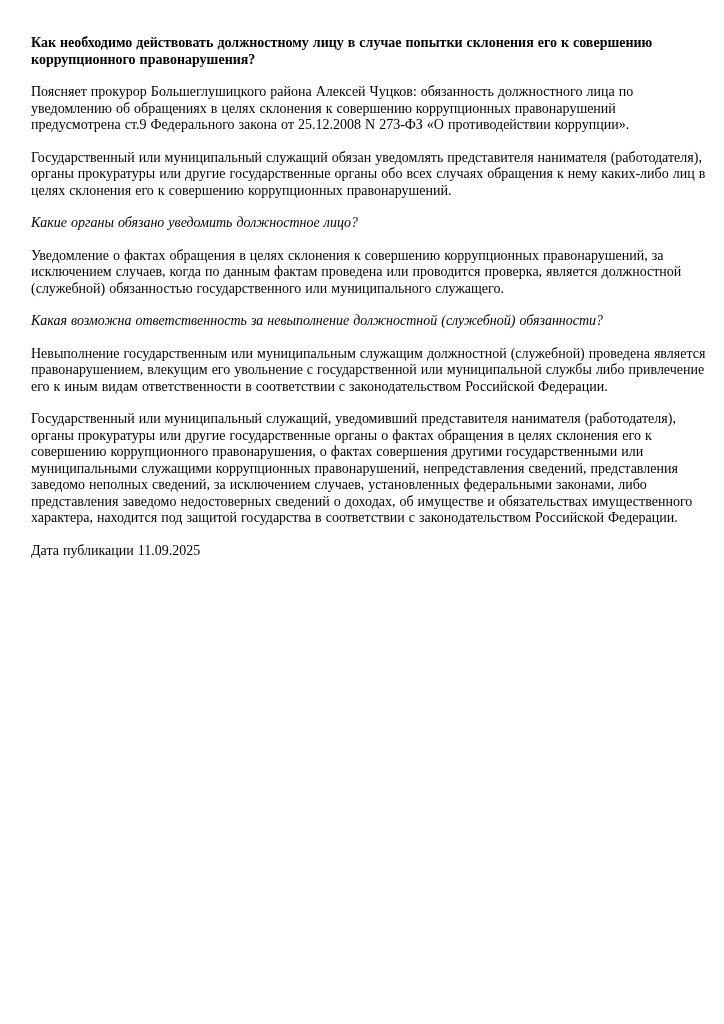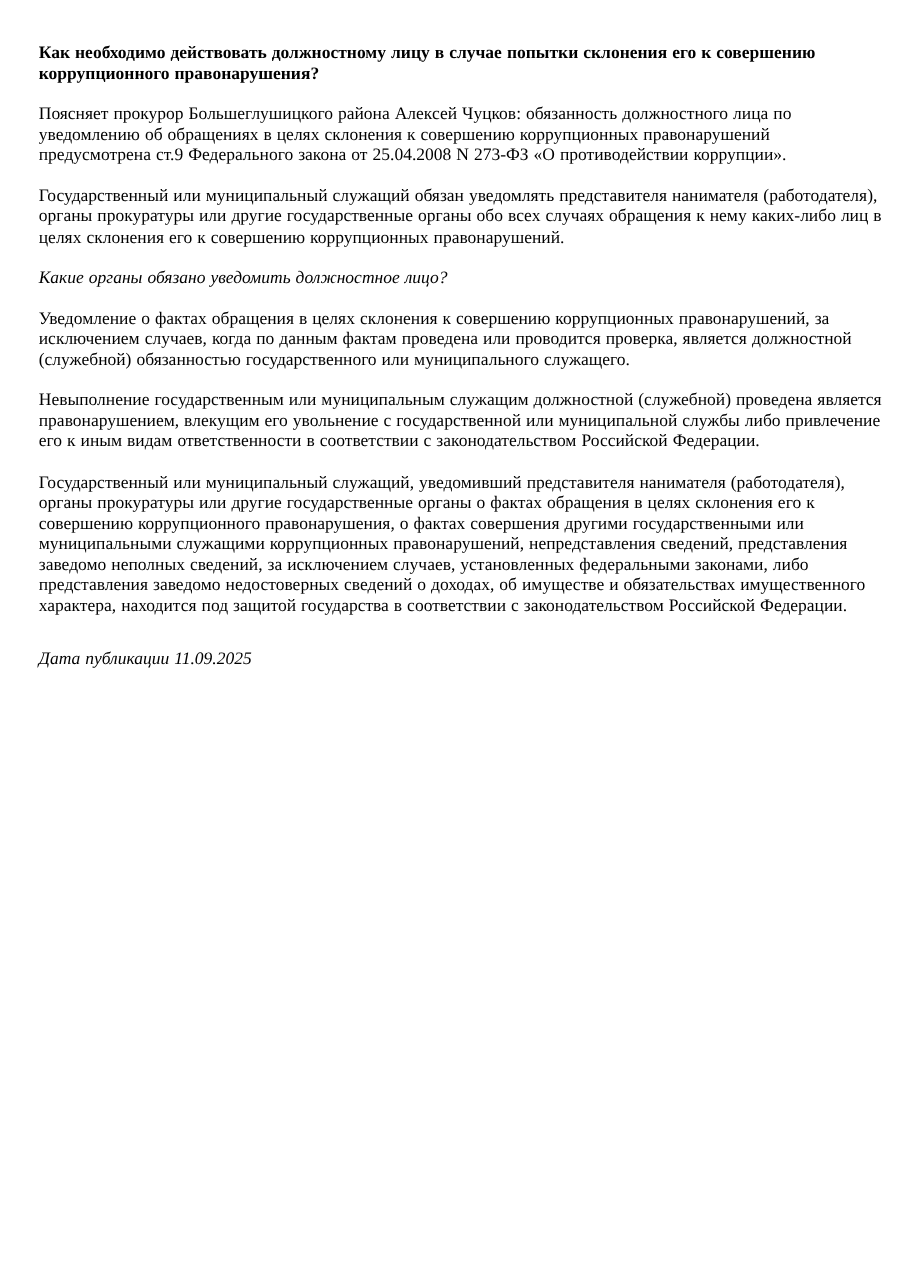--- a/index.html
+++ b/index.html
@@ -28,39 +28,39 @@
     text-align: left;
     word-spacing: 0.5px;
   }
   .title {
     font-weight: bold;
   }
   .question {
     font-style: italic;
   }
   .date-line {
-    margin-top: 26px;
-    font-style: italic;
+    margin-top: 16px;
   }
 </style>
 </head>
 <body>
 
 <div class="page">
 
   <p class="block title">Как необходимо действовать должностному лицу в случае попытки склонения его к совершению коррупционного правонарушения?</p>
 
-  <p class="block">Поясняет прокурор Большеглушицкого района Алексей Чуцков: обязанность должностного лица по уведомлению об обращениях в целях склонения к совершению коррупционных правонарушений предусмотрена ст.9 Федерального закона от 25.04.2008 N 273-ФЗ «О противодействии коррупции».</p>
+  <p class="block">Поясняет прокурор Большеглушицкого района Алексей Чуцков: обязанность должностного лица по уведомлению об обращениях в целях склонения к совершению коррупционных правонарушений предусмотрена ст.9 Федерального закона от 25.12.2008 N 273-ФЗ «О противодействии коррупции».</p>
 
   <p class="block">Государственный или муниципальный служащий обязан уведомлять представителя нанимателя (работодателя), органы прокуратуры или другие государственные органы обо всех случаях обращения к нему каких-либо лиц в целях склонения его к совершению коррупционных правонарушений.</p>
 
   <p class="block question">Какие органы обязано уведомить должностное лицо?</p>
 
   <p class="block">Уведомление о фактах обращения в целях склонения к совершению коррупционных правонарушений, за исключением случаев, когда по данным фактам проведена или проводится проверка, является должностной (служебной) обязанностью государственного или муниципального служащего.</p>
 
+  <p class="block question">Какая возможна ответственность за невыполнение должностной (служебной) обязанности?</p>
 
   <p class="block">Невыполнение государственным или муниципальным служащим должностной (служебной) проведена является правонарушением, влекущим его увольнение с государственной или муниципальной службы либо привлечение его к иным видам ответственности в соответствии с законодательством Российской Федерации.</p>
 
 
   <p class="block">Государственный или муниципальный служащий, уведомивший представителя нанимателя (работодателя), органы прокуратуры или другие государственные органы о фактах обращения в целях склонения его к совершению коррупционного правонарушения, о фактах совершения другими государственными или муниципальными служащими коррупционных правонарушений, непредставления сведений, представления заведомо неполных сведений, за исключением случаев, установленных федеральными законами, либо представления заведомо недостоверных сведений о доходах, об имуществе и обязательствах имущественного характера, находится под защитой государства в соответствии с законодательством Российской Федерации.</p>
 
   <p class="block date-line"><span>Дата публикации</span> <span>11.09.2025</span></p>
 
 </div>
 

